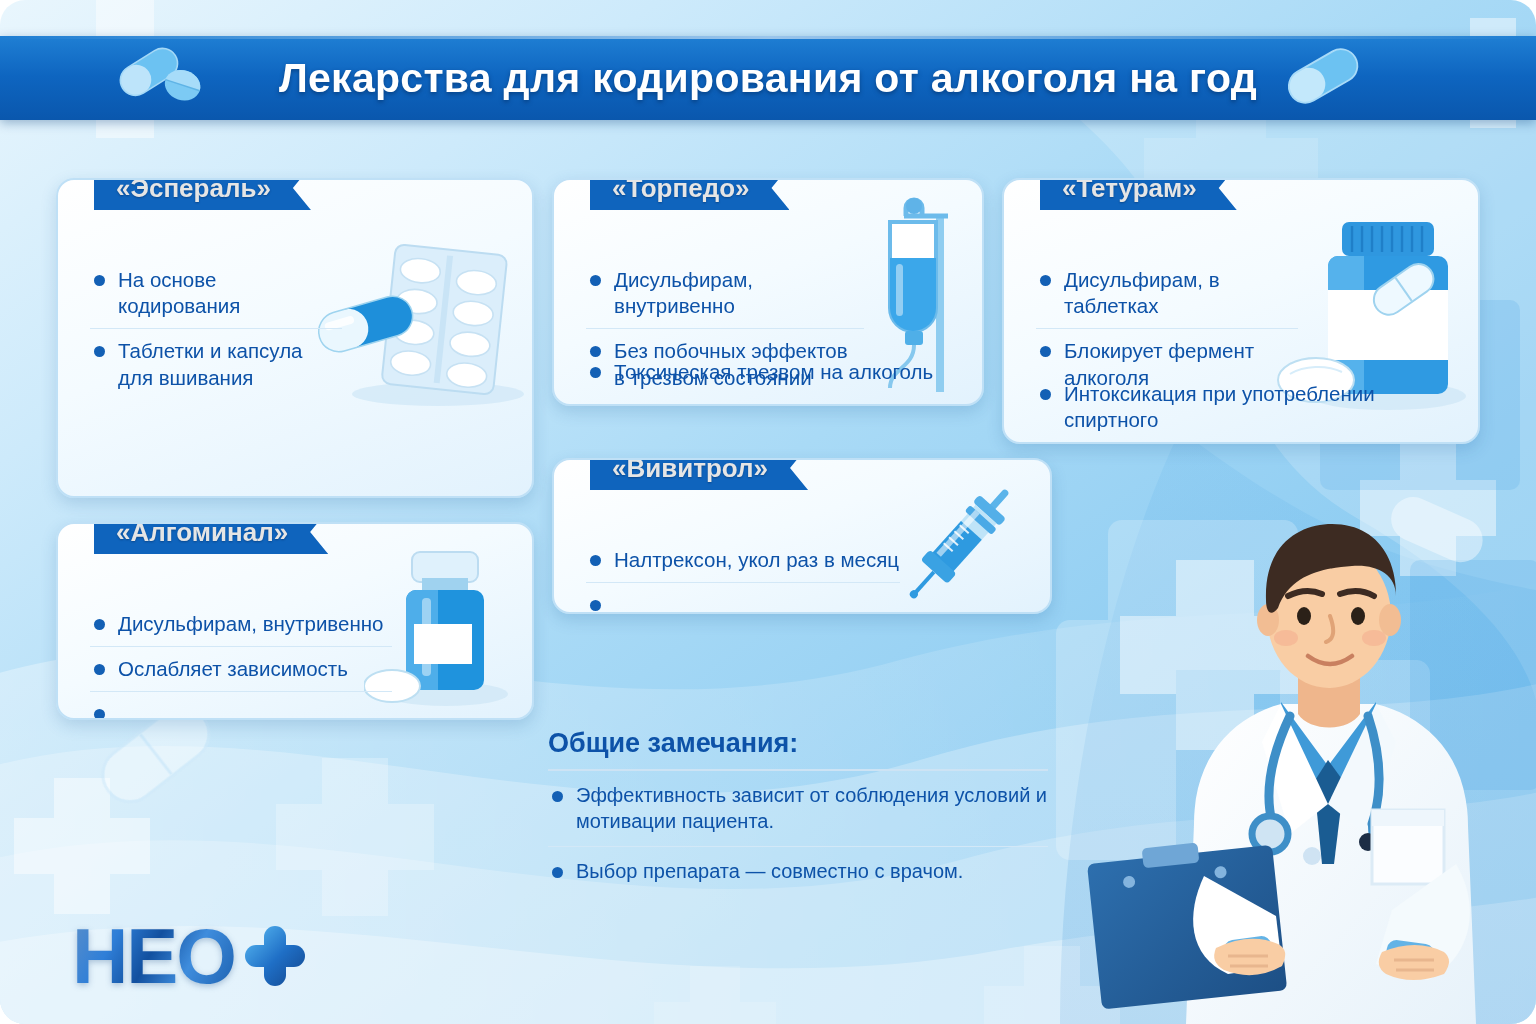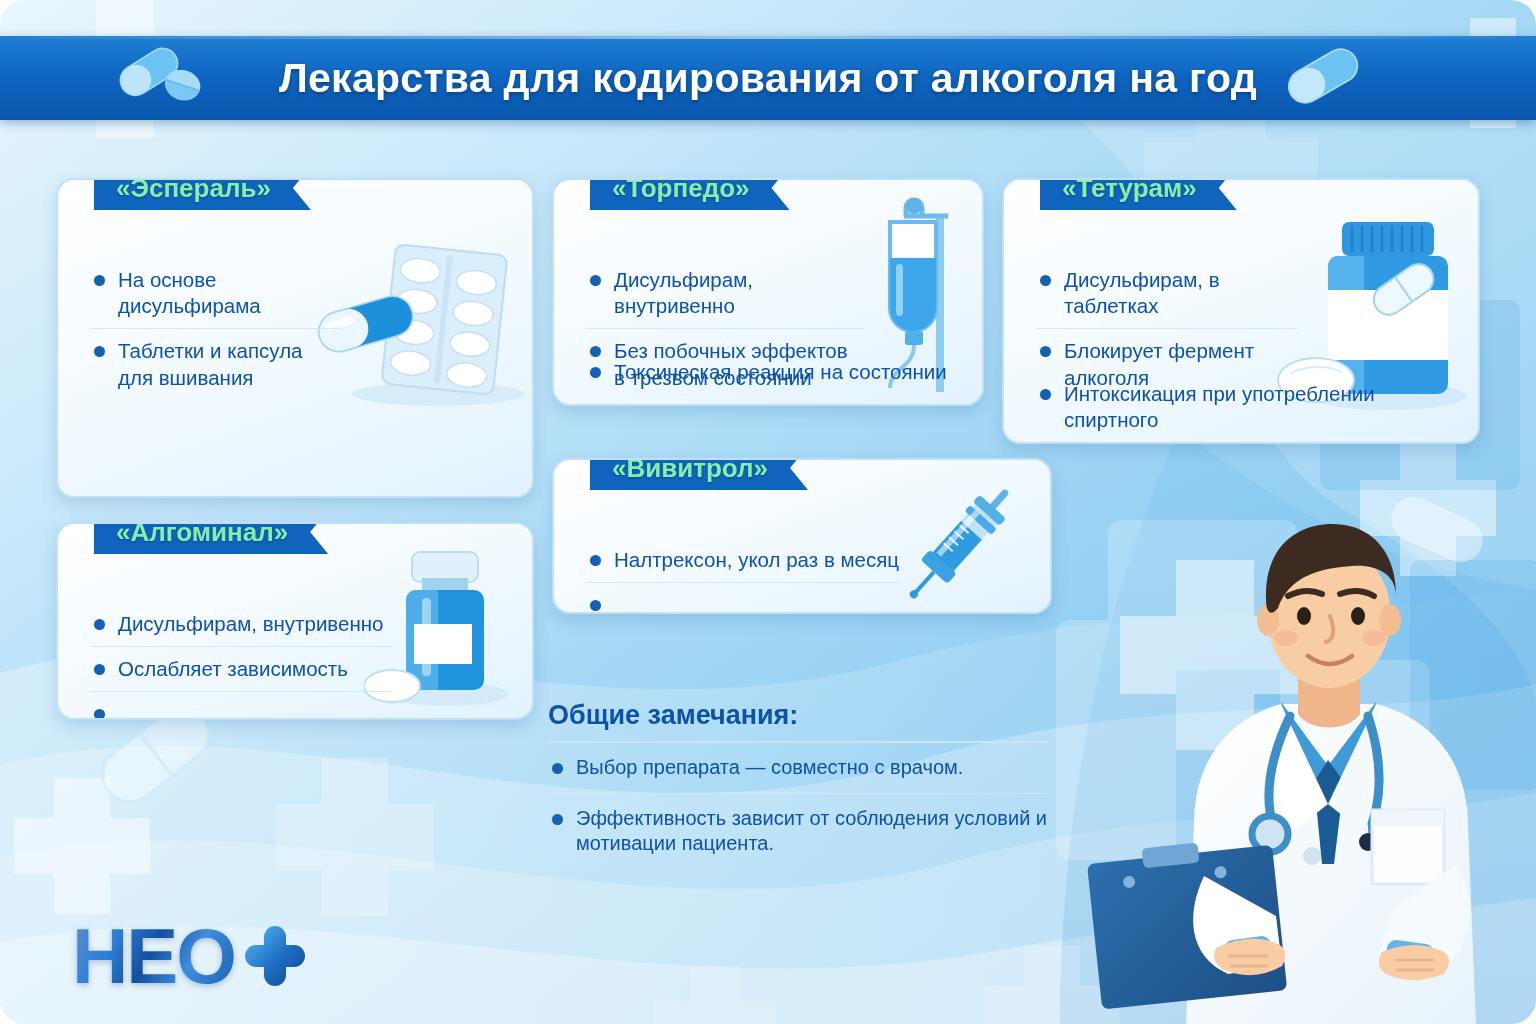--- a/index.html
+++ b/index.html
@@ -49,21 +49,21 @@
     border: 2px solid #bfe0f6;
     border-radius: 18px;
     box-shadow: 0 6px 16px rgba(30,90,150,.18);
     overflow: hidden;
   }
   .ribbon {
     position: absolute;
     top: 18px; left: 36px;
     height: 44px;
     background: #0f64bd;
-    color: #86efac;
+    color: #e5e5e5;
     font-size: 26px; font-weight: bold;
     display: flex; align-items: center;
     padding: 0 40px 0 22px;
     clip-path: polygon(0 0, 100% 0, calc(100% - 18px) 50%, 100% 100%, 0 100%);
     box-shadow: 0 3px 7px rgba(10,60,120,.35);
     text-shadow: 0 1px 2px rgba(0,30,70,.4);
     white-space: nowrap;
     z-index: 4;
   }
   .ribbon.outside { top: -14px; }
@@ -87,20 +87,21 @@
     background: #1360b5;
   }
   .item b { font-weight: normal; }
   .item span.reg { font-weight: normal; text-align: right; }
 
   
   .notes { position: absolute; left: 548px; top: 700px; width: 500px; z-index: 3; }
   .notes-title {
     color: #0d52a8; font-size: 27px; font-weight: bold; padding-bottom: 10px;
     border-bottom: 2px solid #cde3f4;
+    margin-top: 28px;
   }
   .notes .item { font-size: 20px; padding: 12px 0 12px 28px; }
   .notes .item::before { top: 20px; }
 
   
   .logo {
     position: absolute; left: 72px; top: 917px; z-index: 5;
     display: flex; align-items: center; gap: 4px;
   }
   .logo-text {
@@ -238,21 +239,21 @@
           <rect x="0" y="0" width="96" height="40" rx="20" fill="#1e8fda"></rect>
           <rect x="0" y="0" width="50" height="40" rx="20" fill="#eaf7fe"></rect>
           <rect x="0" y="0" width="96" height="40" rx="20" fill="none" stroke="#9fd4ef" stroke-width="1.5"></rect>
           <rect x="8" y="8" width="30" height="8" rx="4" fill="#ffffff" opacity=".85"></rect>
         </g>
       </svg>
     </div>
 
     <div class="items" style="right:190px;">
       <div class="item">
-        <span class="reg">На основе </span><b>дисульфирама</b><span class="reg"></span>
+        <span class="reg">На основе </span><b>кодирования</b><span class="reg"></span>
       </div>
       <div class="item">
         <span class="reg"></span><b>Таблетки и капсула для вшивания</b><span class="reg"></span>
       </div>
     </div>
 
   </div>
 
   <div class="card" style="left:552px; top:178px; width:432px; height:228px;">
     <div class="ribbon outside">«Торпедо»</div>
@@ -274,21 +275,21 @@
     <div class="items" style="right:118px;">
       <div class="item">
         <span class="reg"></span><b>Дисульфирам, внутривенно</b><span class="reg"></span>
       </div>
       <div class="item">
         <span class="reg"></span><b>Без побочных эффектов в трезвом состоянии</b><span class="reg"></span>
       </div>
     </div>
     <div class="items" style="top:170px; right:16px;">
       <div class="item">
-        <span class="reg"></span><b>Токсическая</b><span class="reg"> реакция на состоянии</span>
+        <span class="reg"></span><b>Токсическая</b><span class="reg"> трезвом на алкоголь</span>
       </div>
     </div>
   </div>
 
   <div class="card" style="left:1002px; top:178px; width:478px; height:266px;">
     <div class="ribbon outside">«Тетурам»</div>
 
     <div class="art" style="right:6px; top:24px; width:196px; height:214px;">
       <svg width="196" height="214" viewBox="0 0 196 214">
         <ellipse cx="112" cy="192" rx="78" ry="14" fill="#cfe7f6" opacity=".75"></ellipse>
@@ -389,22 +390,22 @@
         <span class="reg"></span><b>Ослабляет зависимость</b><span class="reg"></span>
       </div>
       <div class="item" style="white-space:nowrap;">
         <span class="reg"></span><span class="reg"></span>
       </div>
     </div>
   </div>
 
   <div class="notes">
     <div class="notes-title">Общие замечания:</div>
+    <div class="item">Эффективность зависит от соблюдения условий и мотивации пациента.</div>
     <div class="item">Выбор препарата — совместно с врачом.</div>
-    <div class="item">Эффективность зависит от соблюдения условий и мотивации пациента.</div>
   </div>
 
   <div class="logo">
     <span class="logo-text">НЕО</span>
     <span class="logo-plus">
       <i class="h"></i>
         <i class="v"></i>
     </span>
   </div>
 

